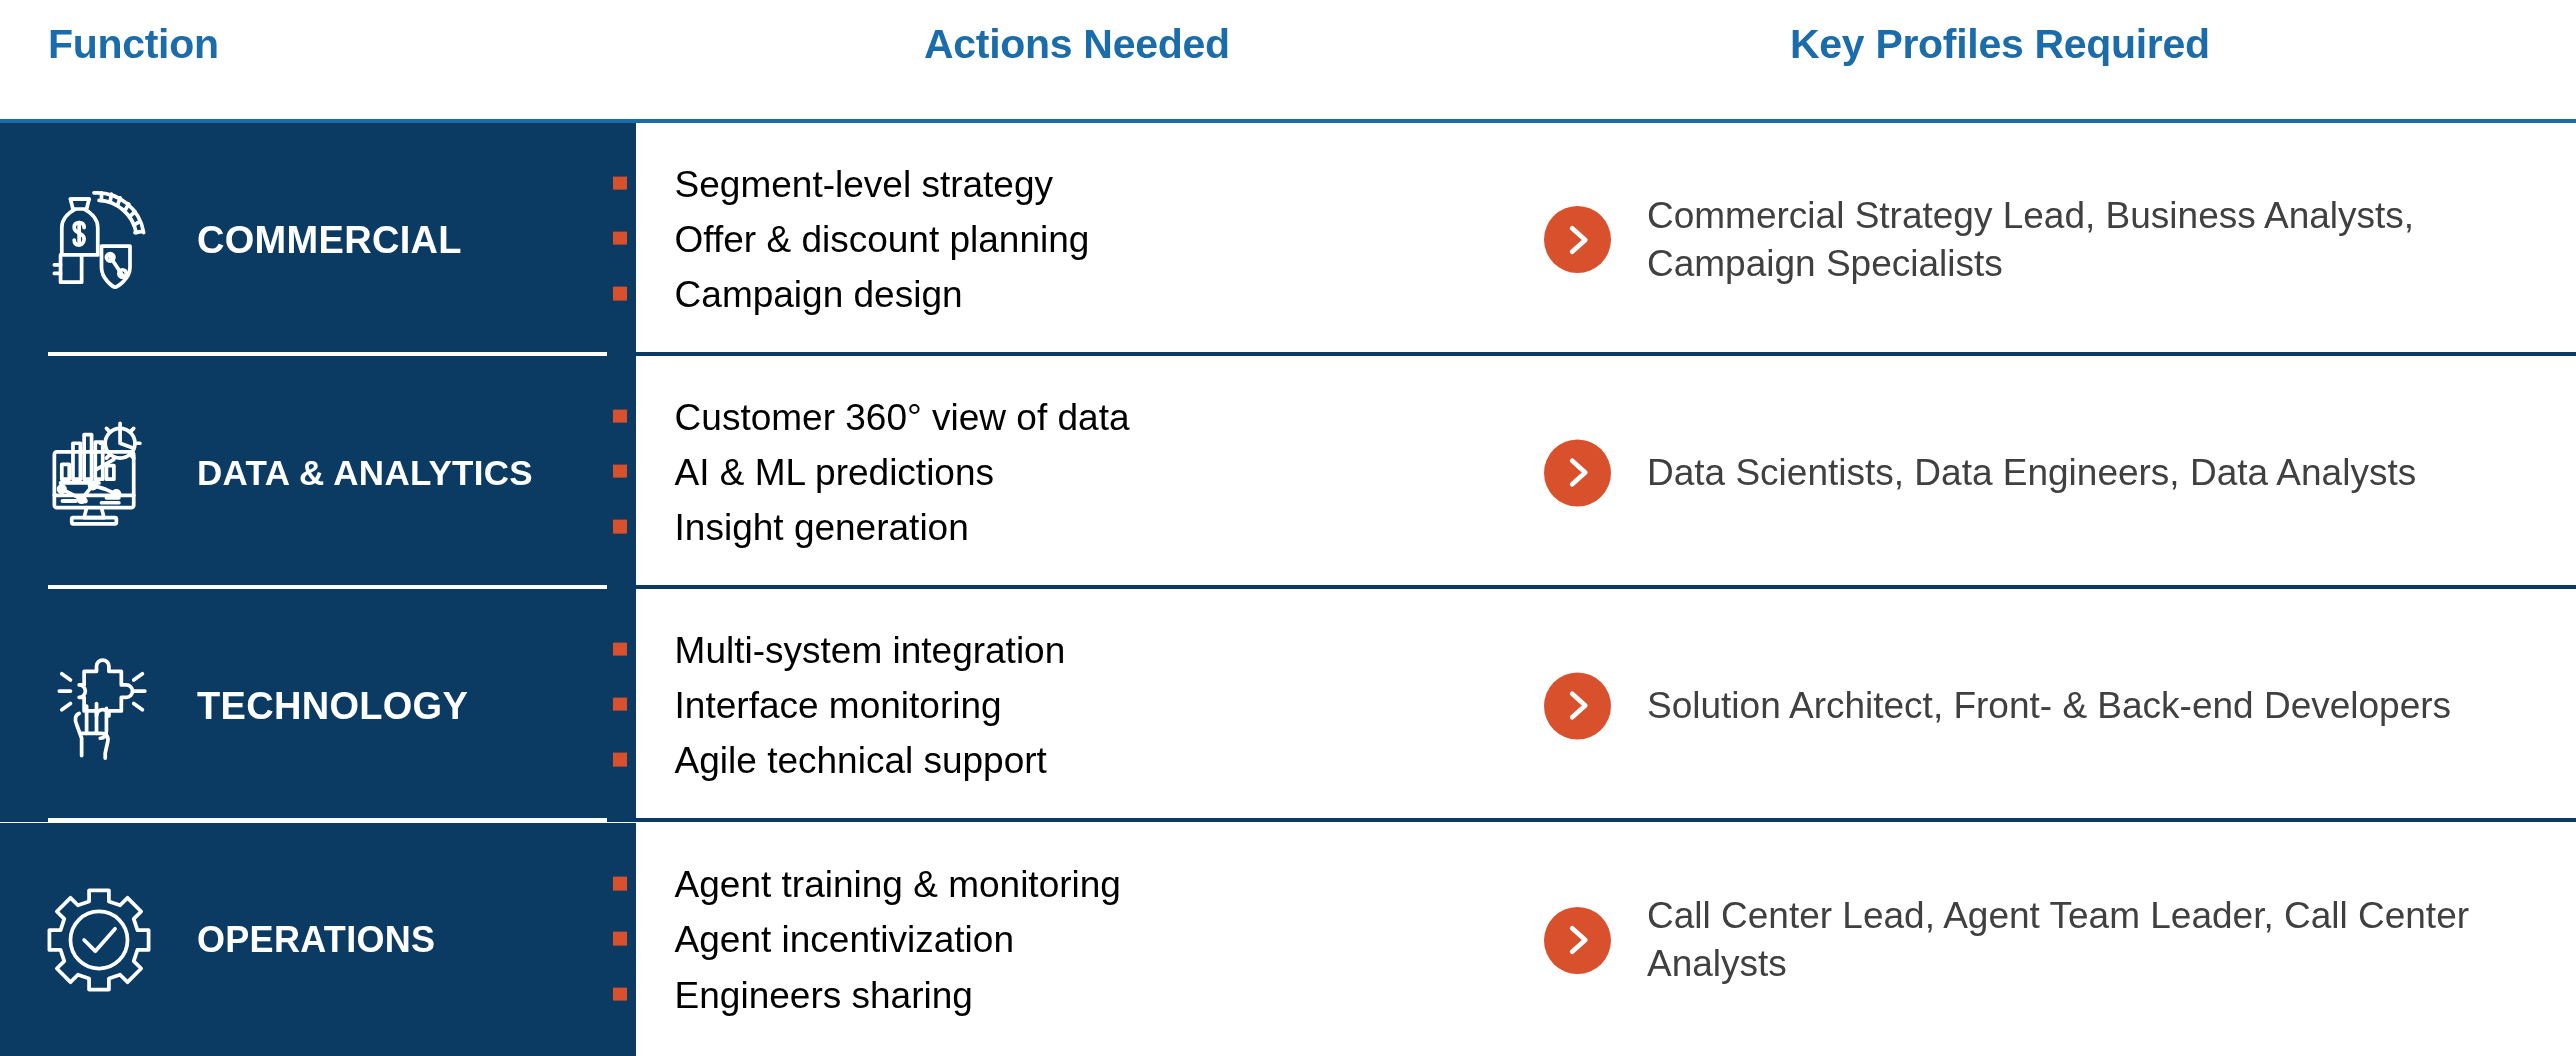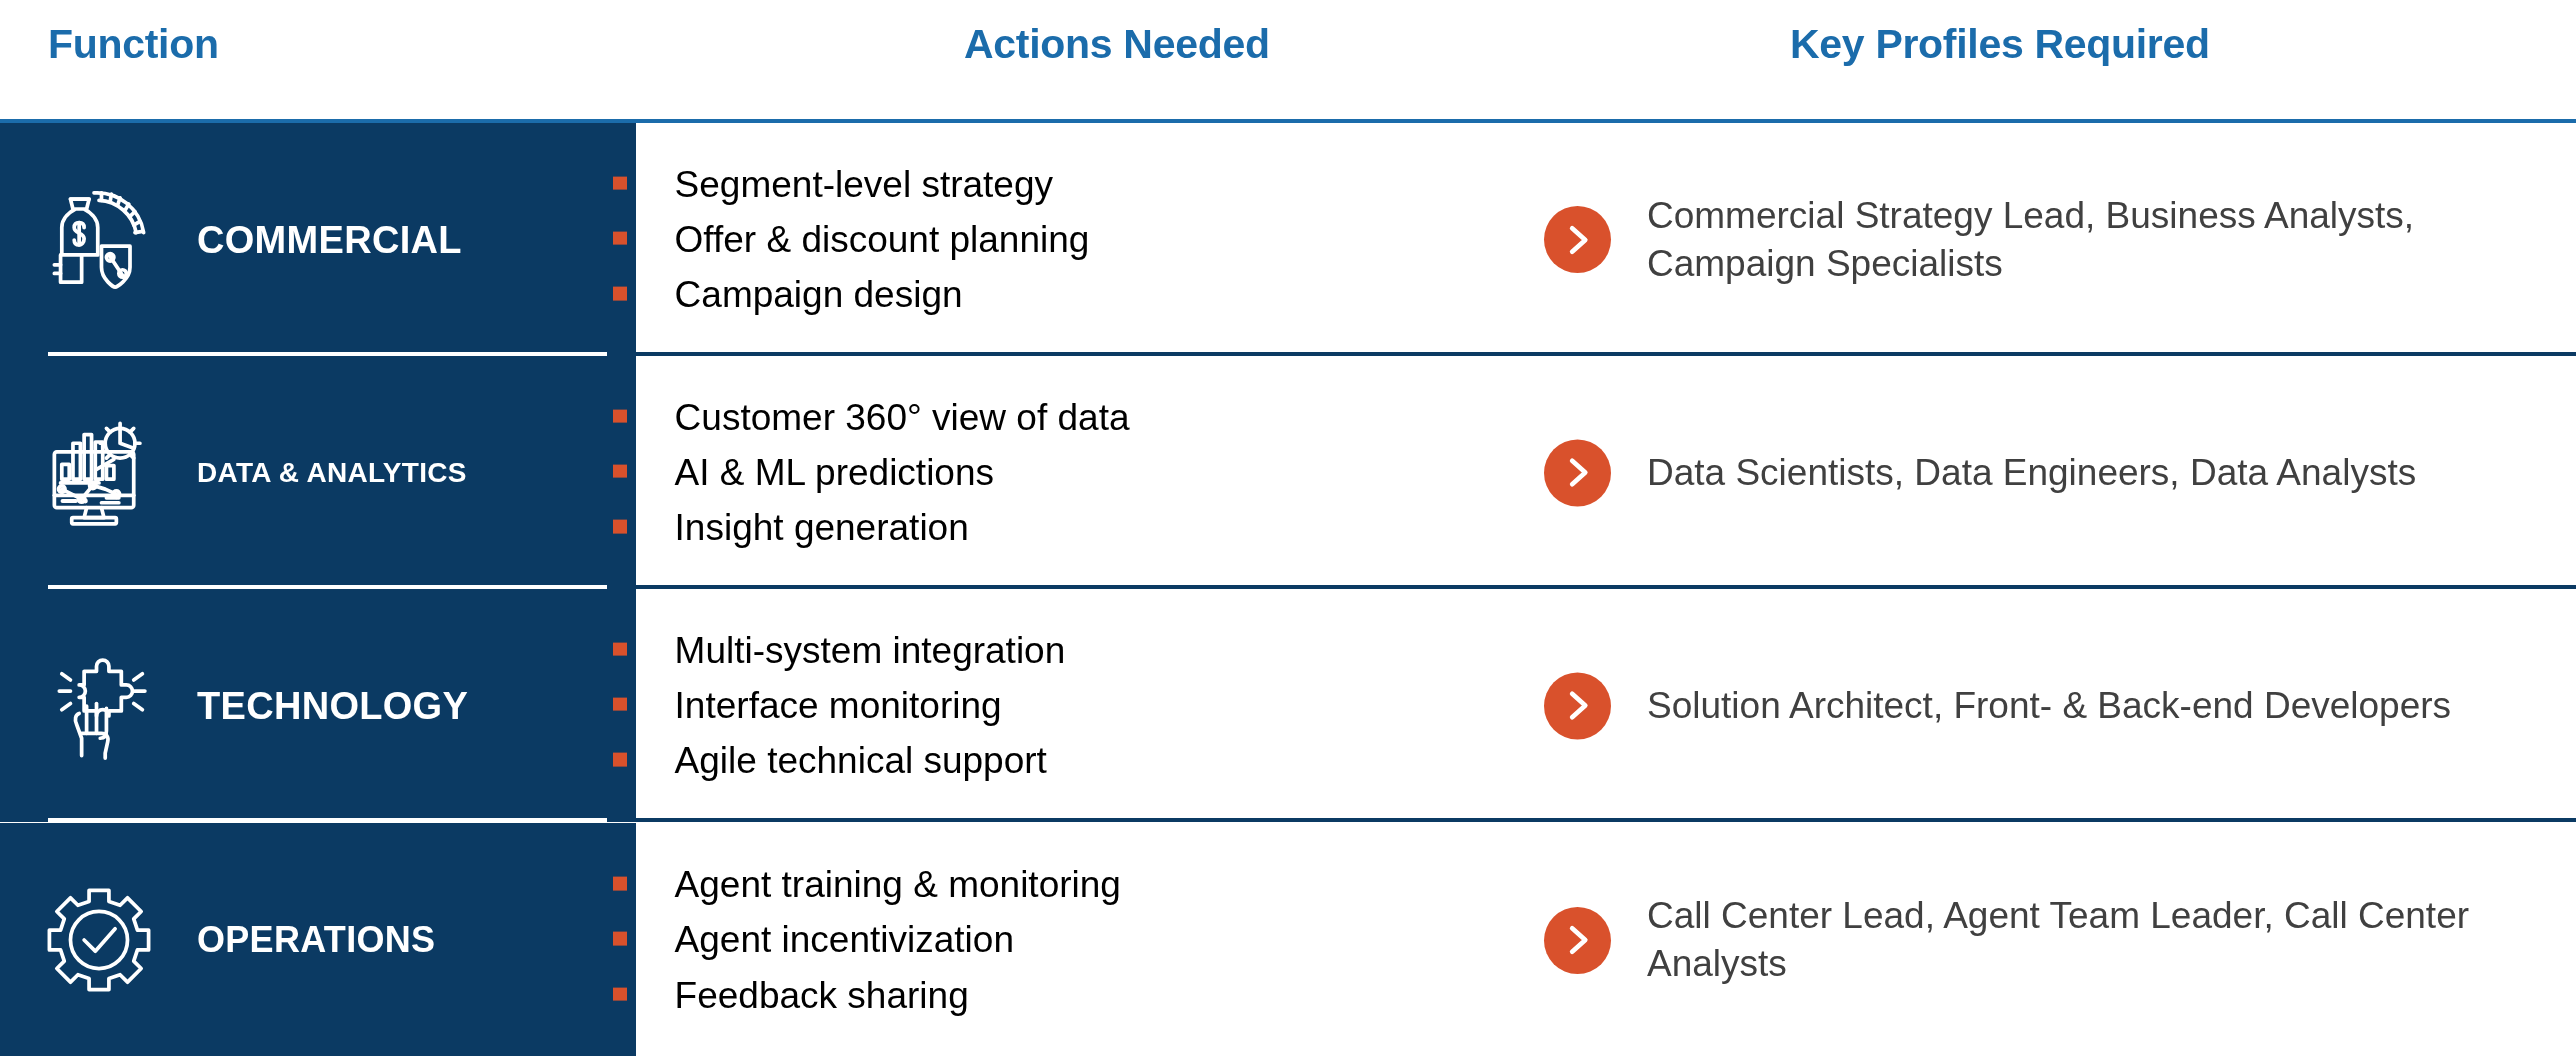--- a/index.html
+++ b/index.html
@@ -26,21 +26,21 @@
   .col-head {
     position: absolute;
     top: 21px;
     color: #1b6cab;
     font-size: 41px;
     font-weight: bold;
     letter-spacing: -0.3px;
     white-space: nowrap;
   }
   #head-function       { left: 48px;  text-align: left; }
-  #head-actions        { left: 924px; margin-left: 40px; }
+  #head-actions        { left: 924px; }
   #head-profiles       { left: 1790px; }
 
   #header-rule {
     position: absolute;
     left: 0;
     top: 119px;
     width: 2576px;
     height: 4.3px;
     background: #1b6cab;
   }
@@ -90,21 +90,21 @@
     position: absolute;
     left: 197px;
     top: 50%;
     transform: translateY(-50%);
     color: #ffffff;
     font-size: 38px;
     font-weight: bold;
     letter-spacing: 0.3px;
     white-space: nowrap;
   }
-  .row-2 .fn-label { font-size: 28px; }
+  .row-2 .fn-label { font-size: 35px; }
   .row-4 .fn-label { font-size: 36px; }
 
   
   .fn-sep {
     position: absolute;
     left: 48px;
     bottom: 0;
     width: 559px;
     height: 4.3px;
     background: #ffffff;
@@ -382,21 +382,21 @@
       <div class="bullet-line">
         <span class="bullet-sq"></span>
         <span class="bullet-txt">Agent training &amp; monitoring</span>
       </div>
       <div class="bullet-line">
         <span class="bullet-sq"></span>
         <span class="bullet-txt">Agent incentivization</span>
       </div>
       <div class="bullet-line">
         <span class="bullet-sq"></span>
-        <span class="bullet-txt">Feedback sharing</span>
+        <span class="bullet-txt">Engineers sharing</span>
       </div>
     </div>
 
     <div class="profiles">
       <span class="arrow-badge">
         <svg viewBox="0 0 24 24" fill="none" stroke="#ffffff" stroke-width="3.2" stroke-linecap="round" stroke-linejoin="round">
           <polyline points="8,4 17,12 8,20"></polyline>
         </svg>
       </span>
       <span class="profile-txt">Call Center Lead, Agent Team Leader, Call Center Analysts</span>

